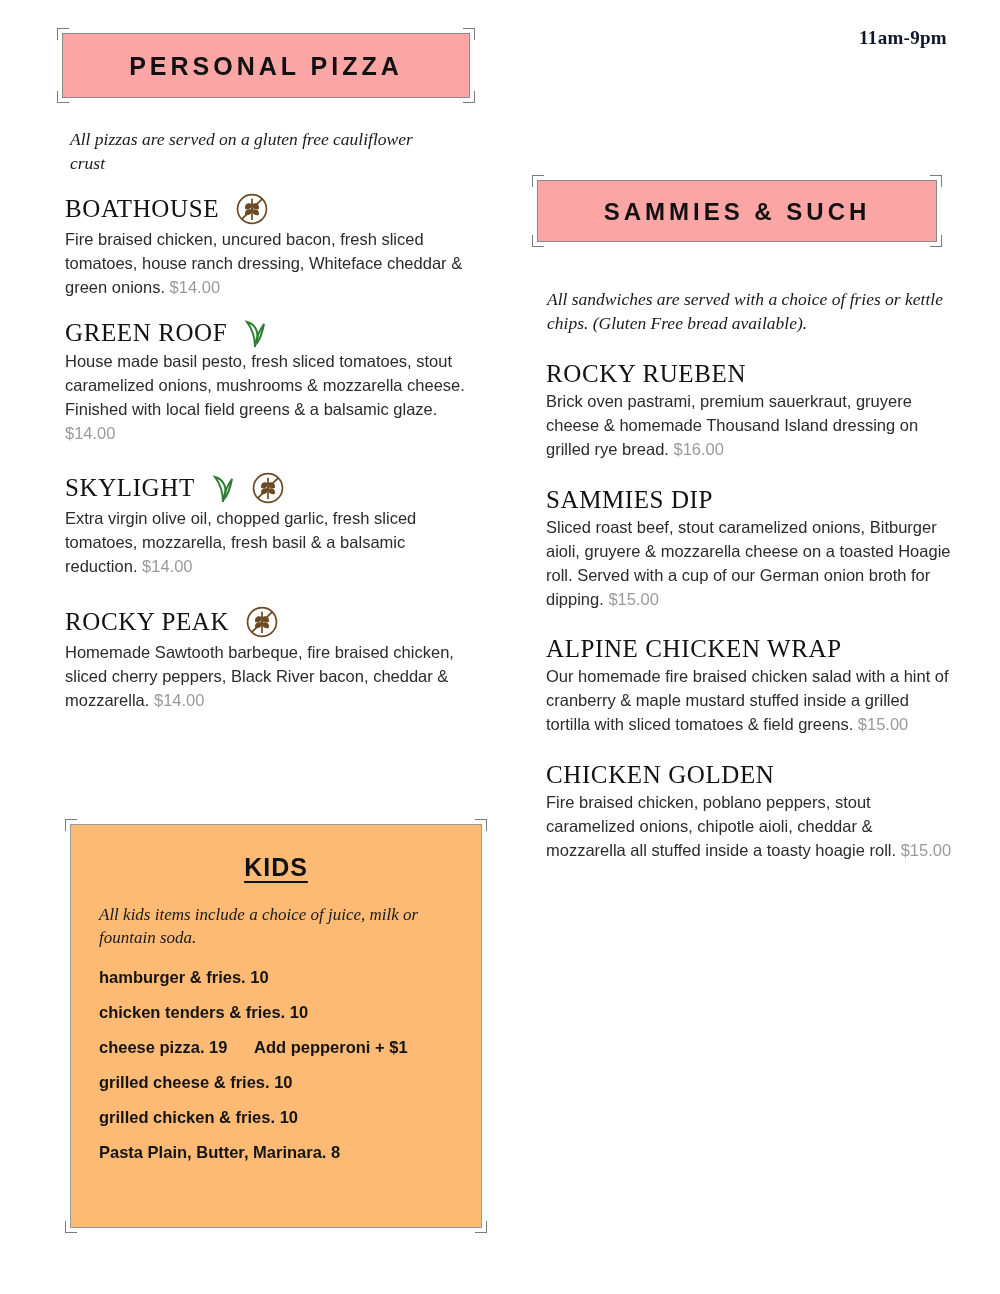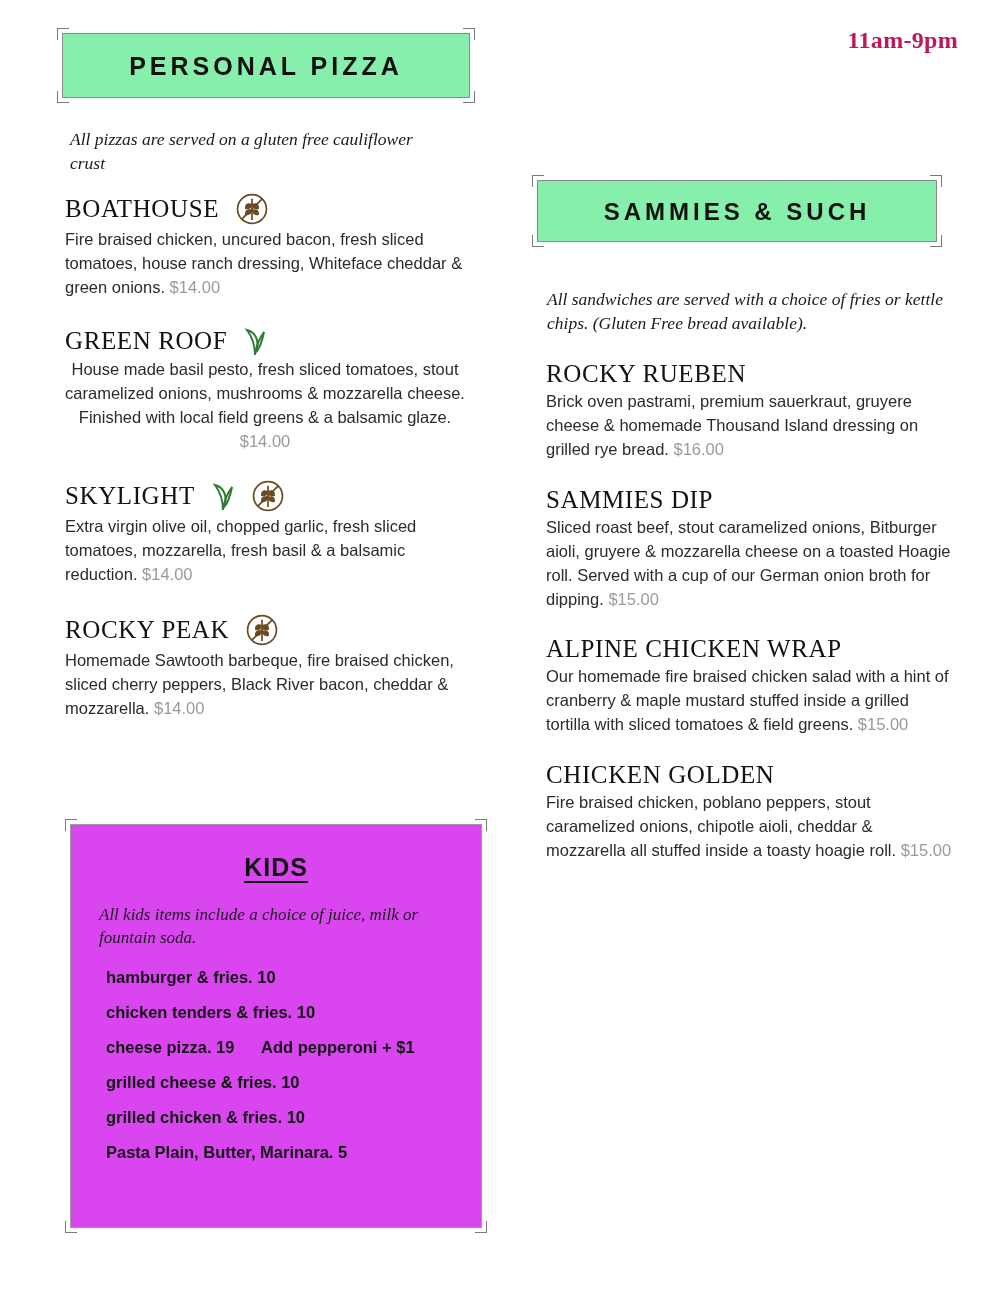--- a/index.html
+++ b/index.html
@@ -16,33 +16,33 @@
     overflow: hidden;
   }
   .page {
     position: relative;
     width: 1000px;
     height: 1294px;
   }
   .hours {
     position: absolute;
     top: 27px;
-    right: 42px;
+    right: 53px;
     font-family: "Liberation Serif", serif;
-    font-size: 24px;
+    font-size: 19px;
     font-weight: bold;
     letter-spacing: 0.3px;
-    color: #be185d;
+    color: #0f172a;
   }
   
   .section-box {
     position: absolute;
     border: 1px solid #8a8a8a;
     box-sizing: border-box;
-    background: #86efac;
+    background: #fca5a5;
   }
   .section-box .title {
     font-family: "Liberation Sans", sans-serif;
     font-weight: bold;
     letter-spacing: 4px;
     text-align: center;
     color: #111;
   }
   .corner {
     position: absolute;
@@ -101,21 +101,21 @@
 
   
   .kids-box {
     position: absolute;
     left: 70px;
     top: 824px;
     width: 412px;
     height: 404px;
     border: 1px solid #9a9a9a;
     box-sizing: border-box;
-    background: #d946ef;
+    background: #fdba74;
   }
   .kids-title {
     text-align: center;
     font-family: "Liberation Sans", sans-serif;
     font-weight: bold;
     font-size: 25px;
     letter-spacing: 1px;
     text-decoration: underline;
     text-underline-offset: 5px;
     margin-top: 28px;
@@ -123,21 +123,21 @@
   }
   .kids-intro {
     font-family: "Liberation Serif", serif;
     font-style: italic;
     font-size: 17px;
     line-height: 1.35;
     margin: 22px 30px 0 28px;
     color: #1a1a1a;
   }
   .kids-list {
-    margin: 18px 0 0 35px;
+    margin: 18px 0 0 28px;
   }
   .kids-list .kid-item {
     font-weight: bold;
     font-size: 16.5px;
     margin-bottom: 16px;
     color: #141414;
   }
   .kid-extra { margin-left: 22px; }
 </style>
 </head>
@@ -177,21 +177,21 @@
             </g>
           </svg>
         </span>
       </div>
       <div class="item-desc">
         <span>Fire braised chicken, uncured bacon, fresh sliced tomatoes, house ranch dressing, Whiteface cheddar &amp; green onions.</span>
         <span class="price">$14.00</span>
       </div>
     </div>
 
-    <div class="item" style="margin-top:26px;text-align:center;">
+    <div class="item" style="margin-top:18px;">
       <div class="item-head">
         <span class="item-name">GREEN ROOF</span>
         <span class="icon veg-icon">
           <svg viewBox="0 0 24 30" width="24" height="30">
             <path d="M12 29 C12 20, 10 12, 4 4 C12 6, 16 14, 14 22" fill="none" stroke="#2f7d32" stroke-width="2"></path>
             <path d="M12 29 C13 20, 16 13, 21 6 C19 16, 17 22, 13 26" fill="none" stroke="#2f7d32" stroke-width="2"></path>
           </svg>
         </span>
       </div>
       <div class="item-desc">
@@ -272,21 +272,21 @@
         <span>cheese pizza. 19</span>
         <span class="kid-extra">Add pepperoni + $1</span>
       </div>
       <div class="kid-item">
         <span>grilled cheese &amp; fries. 10</span>
       </div>
       <div class="kid-item">
         <span>grilled chicken &amp; fries. 10</span>
       </div>
       <div class="kid-item">
-        <span>Pasta Plain, Butter, Marinara. 5</span>
+        <span>Pasta Plain, Butter, Marinara. 8</span>
       </div>
     </div>
   </div>
 
   <div class="section-box" style="left:537px; top:180px; width:400px; height:62px;">
     <div class="corner tl"></div>
     <div class="corner tr"></div>
     <div class="corner bl"></div>
     <div class="corner br"></div>
     <div class="title" style="font-size:24px; line-height:62px;">SAMMIES &amp; SUCH</div>

